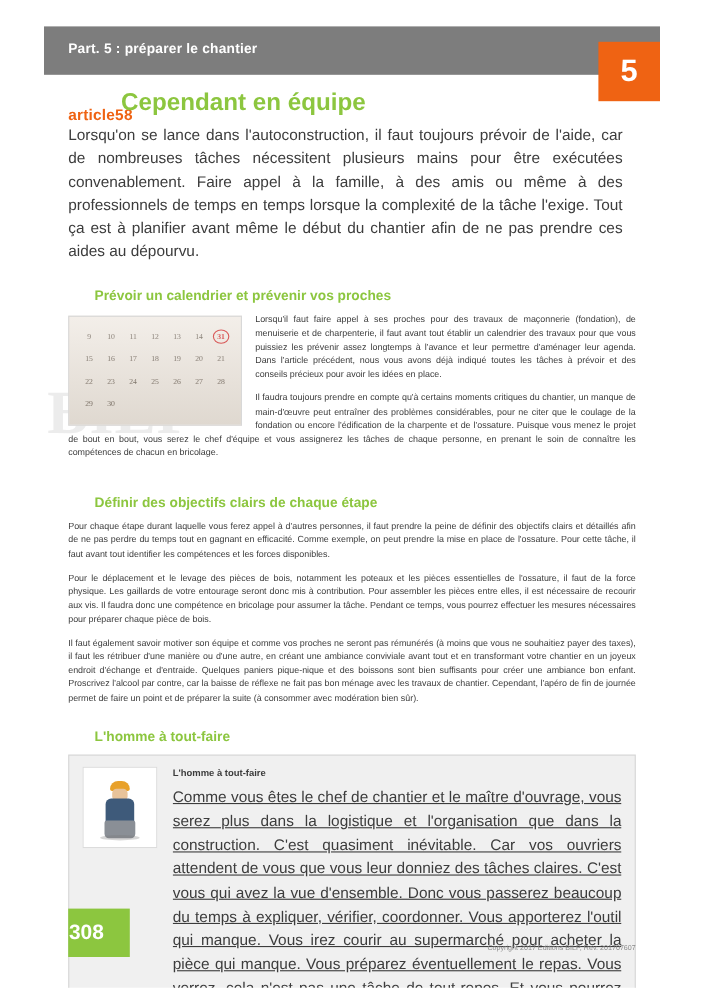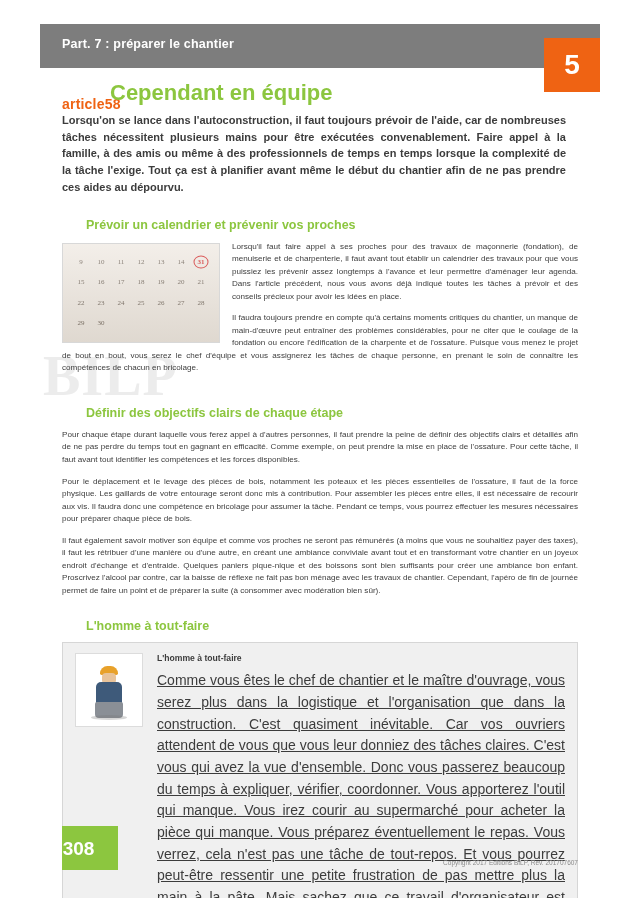--- a/index.html
+++ b/index.html
@@ -89,22 +89,22 @@
   }
 
   
   .content {
     position: absolute;
     top: 112px;
     left: 62px;
     width: 516px;
   }
   .intro {
-    font-size: 11px;
-    font-weight: bold;
+    font-size: 14px;
+    font-weight: normal;
     line-height: 1.52;
     color: #3c3c3c;
     margin: 0 12px 0 0;
     text-align: justify;
   }
   h2.section-heading {
     font-size: 12.5px;
     font-weight: bold;
     color: #8cc63f;
     margin: 22px 0 8px 0;
@@ -306,21 +306,21 @@
     color: #8a8a8a;
   }
 </style>
 </head>
 <body>
 
 <div class="page">
 
   <div class="header">
     <div class="header-bar"></div>
-    <div class="header-title">Part. 7 : préparer le chantier</div>
+    <div class="header-title">Part. 5 : préparer le chantier</div>
     <div class="part-number-box">
       <div class="part-number">5</div>
     </div>
   </div>
 
   <div class="article-tag">article58</div>
   <div class="article-title">Cependant en équipe</div>
 
   <div class="watermark">
     <span class="l2">BILP</span>

